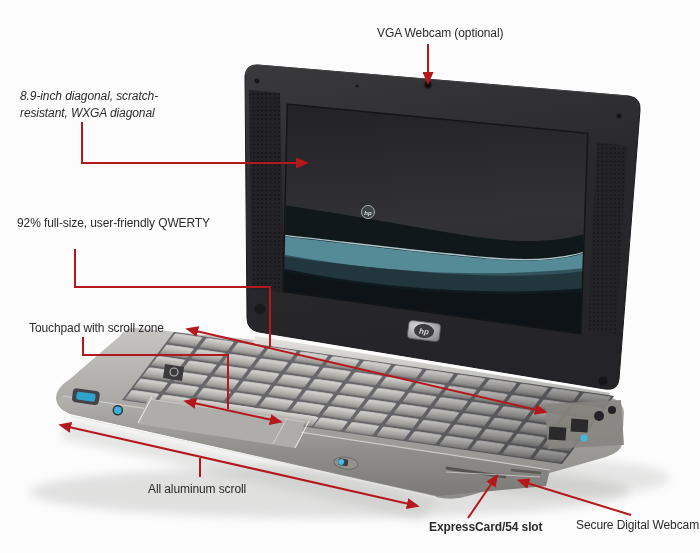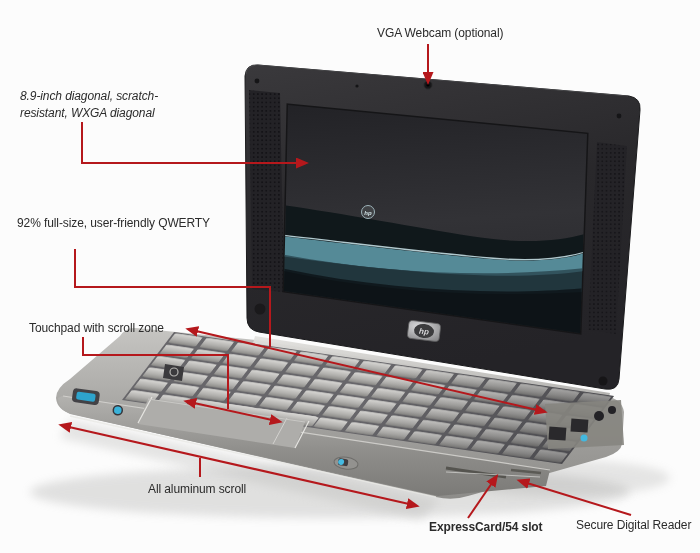--- a/index.html
+++ b/index.html
@@ -218,16 +218,16 @@
 
 <div class="label" id="lbl-casing">
   <span>All aluminum scroll</span>
 </div>
 
 <div class="label" id="lbl-expresscard">
   <span>ExpressCard/54 slot</span>
 </div>
 
 <div class="label" id="lbl-sd">
-  <span>Secure Digital Reader</span>
+  <span>Secure Digital Webcam</span>
 </div>
 
 </div>
 
 </body></html>

